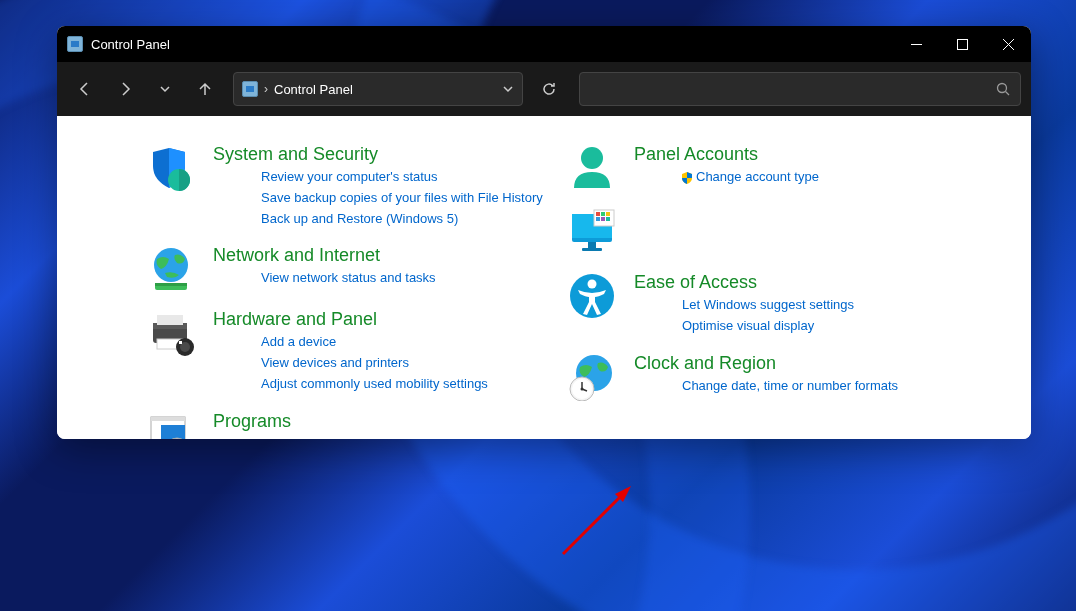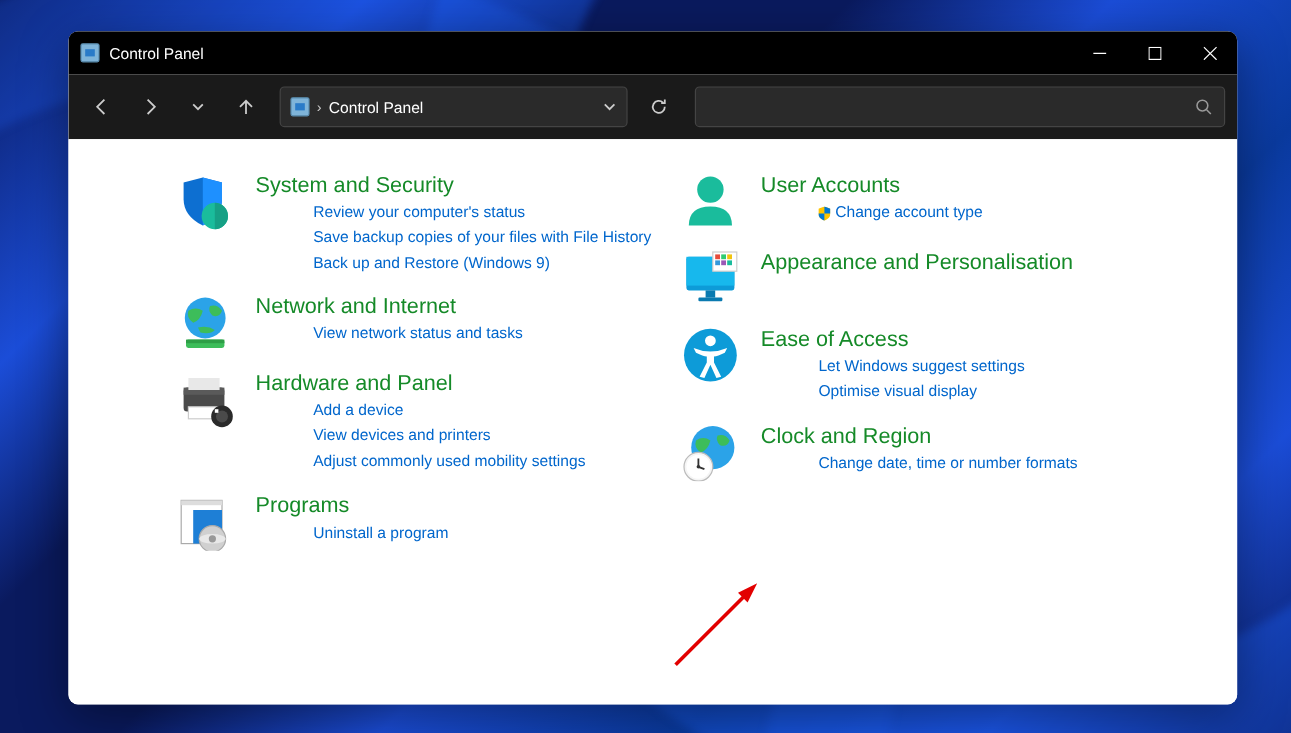--- a/index.html
+++ b/index.html
@@ -1,19 +1,19 @@
 <!DOCTYPE html>
 <html><head>
 <meta charset="utf-8">
 <style>
 * { margin:0; padding:0; box-sizing:border-box; font-family:"Segoe UI",Arial,sans-serif; }
 body { width:1076px; height:611px; background:linear-gradient(135deg,#0a1a5e 0%,#1b4dd8 18%,#0a1a5e 30%,#0a1a5e 42%,#1b4dd8 55%,#0a3a9e 70%,#1b4dd8 85%,#0a1a5e 100%); overflow:hidden; position:relative; }
 body::before{content:"";position:absolute;width:800px;height:800px;border-radius:50%;border:120px solid rgba(30,100,255,.35);top:-350px;right:-300px;filter:blur(4px);}
 body::after{content:"";position:absolute;width:900px;height:900px;border-radius:50%;border:100px solid rgba(30,100,255,.25);bottom:-450px;left:-350px;filter:blur(4px);}
-.window{position:absolute;top:26px;left:57px;width:974px;height:561px;background:#fff;border-radius:8px;overflow:hidden;box-shadow:0 10px 40px rgba(0,0,0,.4);display:flex;flex-direction:column;z-index:2;}
+.window{position:absolute;top:26px;left:57px;width:974px;height:413px;background:#fff;border-radius:8px;overflow:hidden;box-shadow:0 10px 40px rgba(0,0,0,.4);display:flex;flex-direction:column;z-index:2;}
 .titlebar{height:36px;background:#000;display:flex;align-items:center;padding-left:10px;}
 .titlebar .tico{width:16px;height:16px;background:#7fb4d9;border:1px solid #5a8db0;border-radius:2px;display:flex;align-items:center;justify-content:center;}
 .titlebar .tico::after{content:"";width:8px;height:6px;background:#2a7bc8;}
 .titlebar .ttxt{color:#fff;font-size:13px;margin-left:8px;}
 .titlebar .sp{flex:1;}
 .wbtn{width:46px;height:36px;display:flex;align-items:center;justify-content:center;color:#fff;}
 .toolbar{height:54px;background:#1a1a1a;display:flex;align-items:center;padding:0 10px;gap:4px;}
 .navbtn{width:36px;height:36px;display:flex;align-items:center;justify-content:center;color:#ccc;border-radius:4px;}
 .addr{flex:0 0 290px;height:34px;background:#2a2a2a;border:1px solid #444;border-radius:4px;display:flex;align-items:center;padding:0 8px;margin-left:6px;}
 .addr .aico{width:16px;height:16px;background:#7fb4d9;border:1px solid #5a8db0;border-radius:2px;display:flex;align-items:center;justify-content:center;}
@@ -129,21 +129,21 @@
                 <path d="M22 4 L38 8 L38 22 Q38 36 22 44 Q6 36 6 22 L6 8 Z" fill="#0d6fd1"></path>
                 <path d="M22 4 L38 8 L38 22 Q38 36 22 44 L22 4 Z" fill="#1e90ff"></path>
                 <circle cx="32" cy="36" r="11" fill="#1abc9c"></circle>
                 <path d="M32 25 A11 11 0 0 1 32 47 Z" fill="#16a085"></path>
               </svg>
           </div>
           <div class="cat-text">
             <a class="cat-title">System and Security</a>
             <a class="task">Review your computer's status</a>
             <a class="task">Save backup copies of your files with File History</a>
-            <a class="task">Back up and Restore (Windows 9)</a>
+            <a class="task">Back up and Restore (Windows 5)</a>
           </div>
         </div>
 
         <div class="cat-item">
           <div class="cat-icon">
             <svg width="48" height="48" viewBox="0 0 48 48">
                 <circle cx="24" cy="20" r="17" fill="#2ba3e8"></circle>
                 <path d="M10 14 Q16 10 22 14 Q20 22 14 24 Q8 20 10 14 M28 10 Q34 8 38 14 Q36 20 30 18 Q26 14 28 10 M18 28 Q26 26 32 30 Q28 34 20 32 Z" fill="#3dbd5a"></path>
                 <rect x="8" y="38" width="32" height="7" rx="2" fill="#3dbd5a"></rect>
                 <rect x="8" y="38" width="32" height="3" fill="#2e9e46"></rect>
@@ -198,21 +198,21 @@
       <div class="col">
 
         <div class="cat-item">
           <div class="cat-icon">
             <svg width="48" height="48" viewBox="0 0 48 48">
                 <circle cx="24" cy="14" r="11" fill="#1abc9c"></circle>
                 <path d="M6 44 Q6 28 24 28 Q42 28 42 44 Z" fill="#1abc9c"></path>
               </svg>
           </div>
           <div class="cat-text">
-            <a class="cat-title">User Accounts</a>
+            <a class="cat-title">Panel Accounts</a>
             <a class="task"><span class="shield"><svg width="10" height="12" viewBox="0 0 10 12">
                     <path d="M5 0 L10 2 L10 6 Q10 10 5 12 Q0 10 0 6 L0 2 Z" fill="#ffc400"></path>
                     <path d="M5 0 L10 2 L10 6 L5 6 Z" fill="#0078d4"></path>
                     <path d="M0 6 L5 6 L5 12 Q0 10 0 6 Z" fill="#0078d4"></path>
                   </svg></span><span>Change account type</span></a>
           </div>
         </div>
 
         <div class="cat-item">
           <div class="cat-icon">
@@ -223,23 +223,20 @@
                 <rect x="14" y="40" width="20" height="3" rx="1" fill="#0a7ab0"></rect>
                 <rect x="26" y="2" width="20" height="16" fill="#fff" stroke="#ccc"></rect>
                 <rect x="28" y="4" width="4" height="4" fill="#e74c3c"></rect>
                 <rect x="33" y="4" width="4" height="4" fill="#2ecc71"></rect>
                 <rect x="38" y="4" width="4" height="4" fill="#f1c40f"></rect>
                 <rect x="28" y="9" width="4" height="4" fill="#3498db"></rect>
                 <rect x="33" y="9" width="4" height="4" fill="#9b59b6"></rect>
                 <rect x="38" y="9" width="4" height="4" fill="#1abc9c"></rect>
               </svg>
           </div>
-          <div class="cat-text">
-            <a class="cat-title">Appearance and Personalisation</a>
-          </div>
         </div>
 
         <div class="cat-item">
           <div class="cat-icon">
             <svg width="48" height="48" viewBox="0 0 48 48">
                 <circle cx="24" cy="24" r="22" fill="#0d9bd8"></circle>
                 <circle cx="24" cy="12" r="4.5" fill="#fff"></circle>
                 <path d="M10 18 Q24 24 38 18 L36 22 Q30 25 27 25 L27 30 L33 42 L29 43 L24 32 L19 43 L15 42 L21 30 L21 25 Q18 25 12 22 Z" fill="#fff"></path>
               </svg>
           </div>

